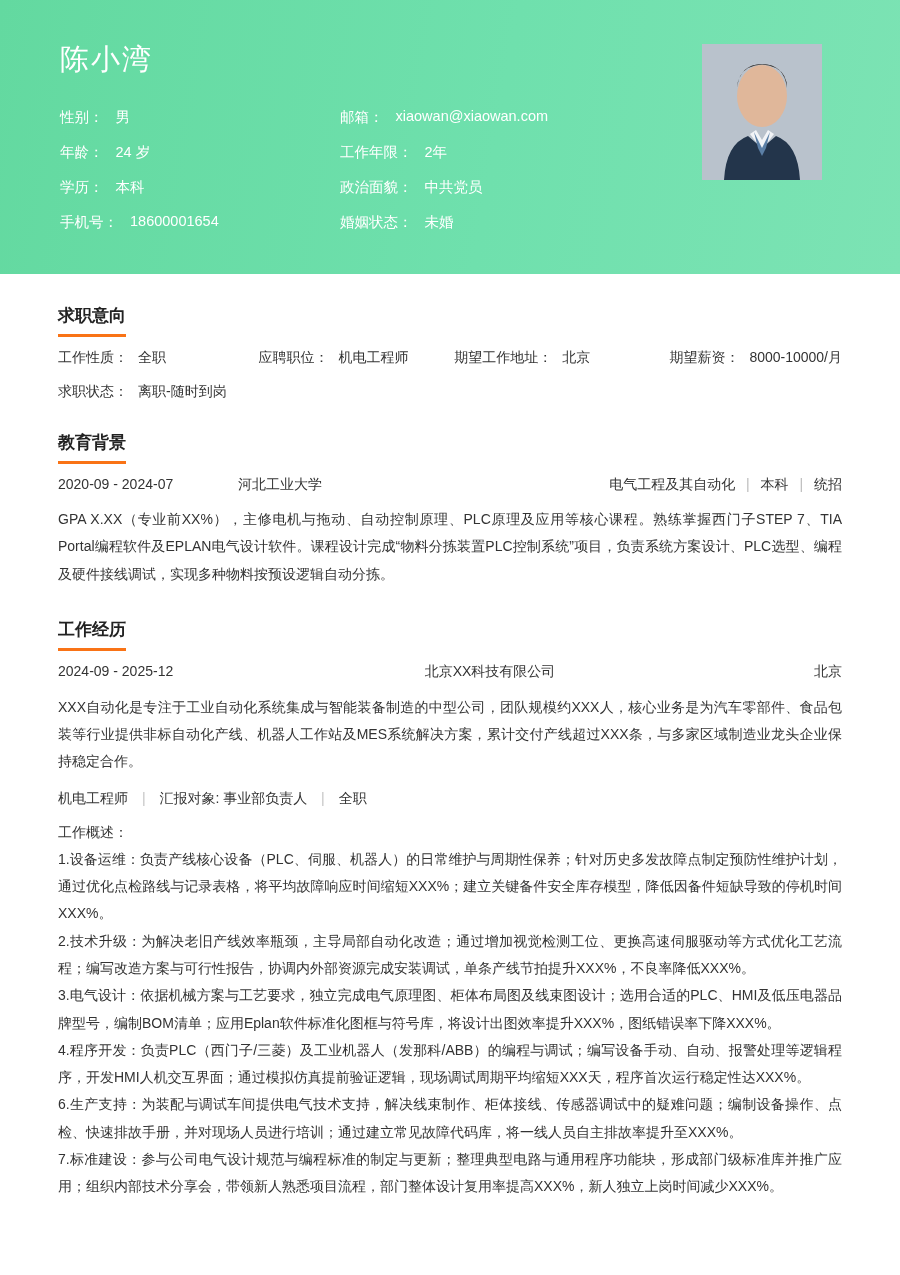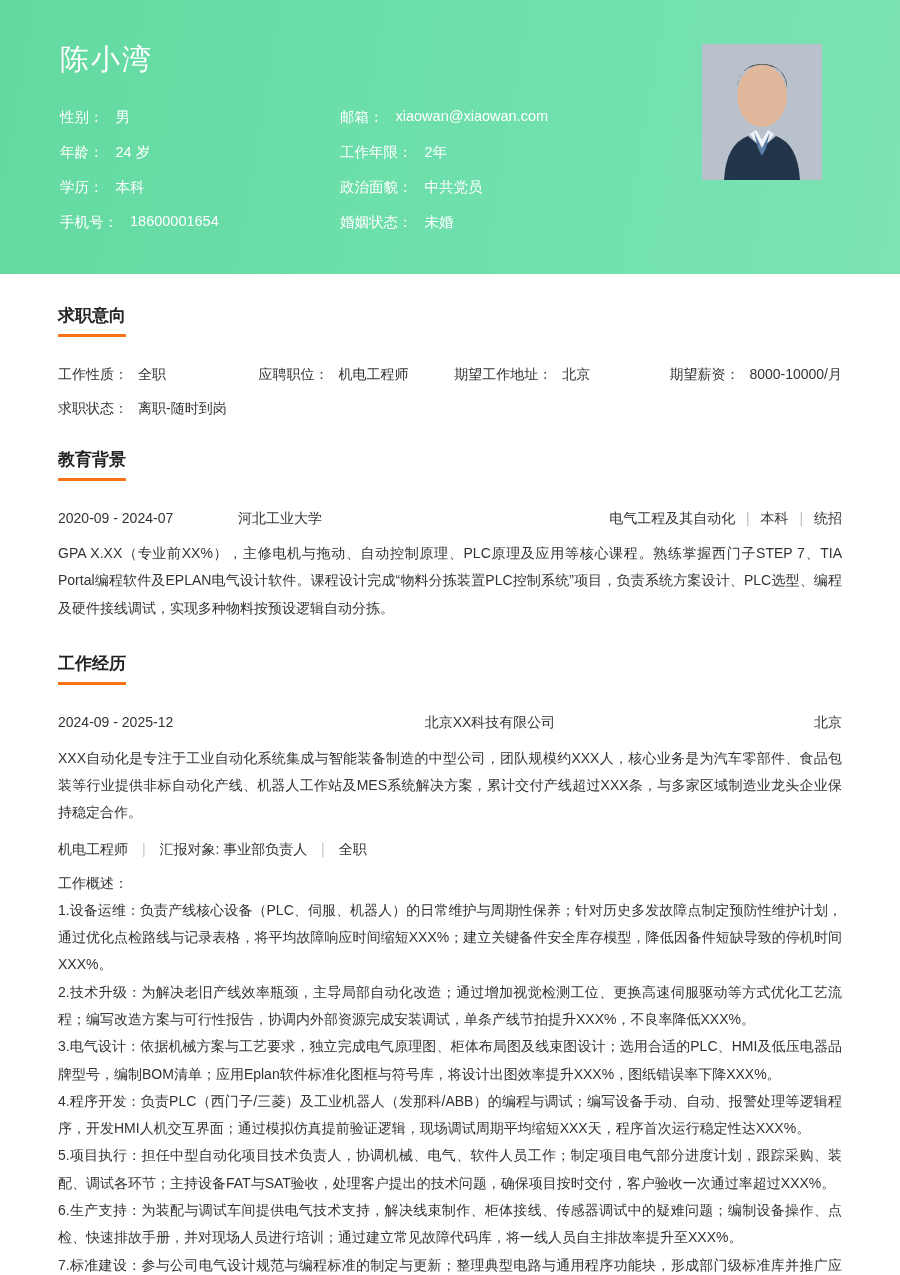--- a/index.html
+++ b/index.html
@@ -57,21 +57,21 @@
   .body { padding: 0 58px 30px 58px; }
   .section { margin-top: 30px; }
   .sec-title {
     font-size: 17px;
     font-weight: bold;
     color: #222222;
     padding-bottom: 7px;
     display: inline-block;
     border-bottom: 3px solid #f97316;
   }
-  .sec-body { margin-top: 29px; }
+  .sec-body { margin-top: 12px; }
   .kv { display: flex; }
   .kv .k { color: #333; white-space: nowrap; }
   .kv .v { margin-left: 10px; color: #333; white-space: nowrap; }
 
   
   .intent-row { display: flex; margin-bottom: 16px; }
   .intent-cell { font-size: 14px; }
   .c1 { width: 205px; }
   .c2 { width: 200px; }
   .c3 { width: 220px; }
@@ -242,21 +242,20 @@
           <span>汇报对象: 事业部负责人</span>
           <span class="sep">|</span>
           <span>全职</span>
         </div>
 
         <p class="block-title">工作概述：</p>
         <p class="list-line">1.设备运维：负责产线核心设备（PLC、伺服、机器人）的日常维护与周期性保养；针对历史多发故障点制定预防性维护计划，通过优化点检路线与记录表格，将平均故障响应时间缩短XXX%；建立关键备件安全库存模型，降低因备件短缺导致的停机时间XXX%。</p>
         <p class="list-line">2.技术升级：为解决老旧产线效率瓶颈，主导局部自动化改造；通过增加视觉检测工位、更换高速伺服驱动等方式优化工艺流程；编写改造方案与可行性报告，协调内外部资源完成安装调试，单条产线节拍提升XXX%，不良率降低XXX%。</p>
         <p class="list-line">3.电气设计：依据机械方案与工艺要求，独立完成电气原理图、柜体布局图及线束图设计；选用合适的PLC、HMI及低压电器品牌型号，编制BOM清单；应用Eplan软件标准化图框与符号库，将设计出图效率提升XXX%，图纸错误率下降XXX%。</p>
         <p class="list-line">4.程序开发：负责PLC（西门子/三菱）及工业机器人（发那科/ABB）的编程与调试；编写设备手动、自动、报警处理等逻辑程序，开发HMI人机交互界面；通过模拟仿真提前验证逻辑，现场调试周期平均缩短XXX天，程序首次运行稳定性达XXX%。</p>
-        <p class="list-line">5.项目执行：担任中型自动化项目技术负责人，协调机械、电气、软件人员工作；制定项目电气部分进度计划，跟踪采购、装配、调试各环节；主持设备FAT与SAT验收，处理客户提出的技术问题，确保项目按时交付，客户验收一次通过率超过XXX%。</p>
         <p class="list-line">6.生产支持：为装配与调试车间提供电气技术支持，解决线束制作、柜体接线、传感器调试中的疑难问题；编制设备操作、点检、快速排故手册，并对现场人员进行培训；通过建立常见故障代码库，将一线人员自主排故率提升至XXX%。</p>
         <p class="list-line">7.标准建设：参与公司电气设计规范与编程标准的制定与更新；整理典型电路与通用程序功能块，形成部门级标准库并推广应用；组织内部技术分享会，带领新人熟悉项目流程，部门整体设计复用率提高XXX%，新人独立上岗时间减少XXX%。</p>
 
         <div class="gap"></div>
 
       </div>
     </div>
 
   </div>
 </div>

